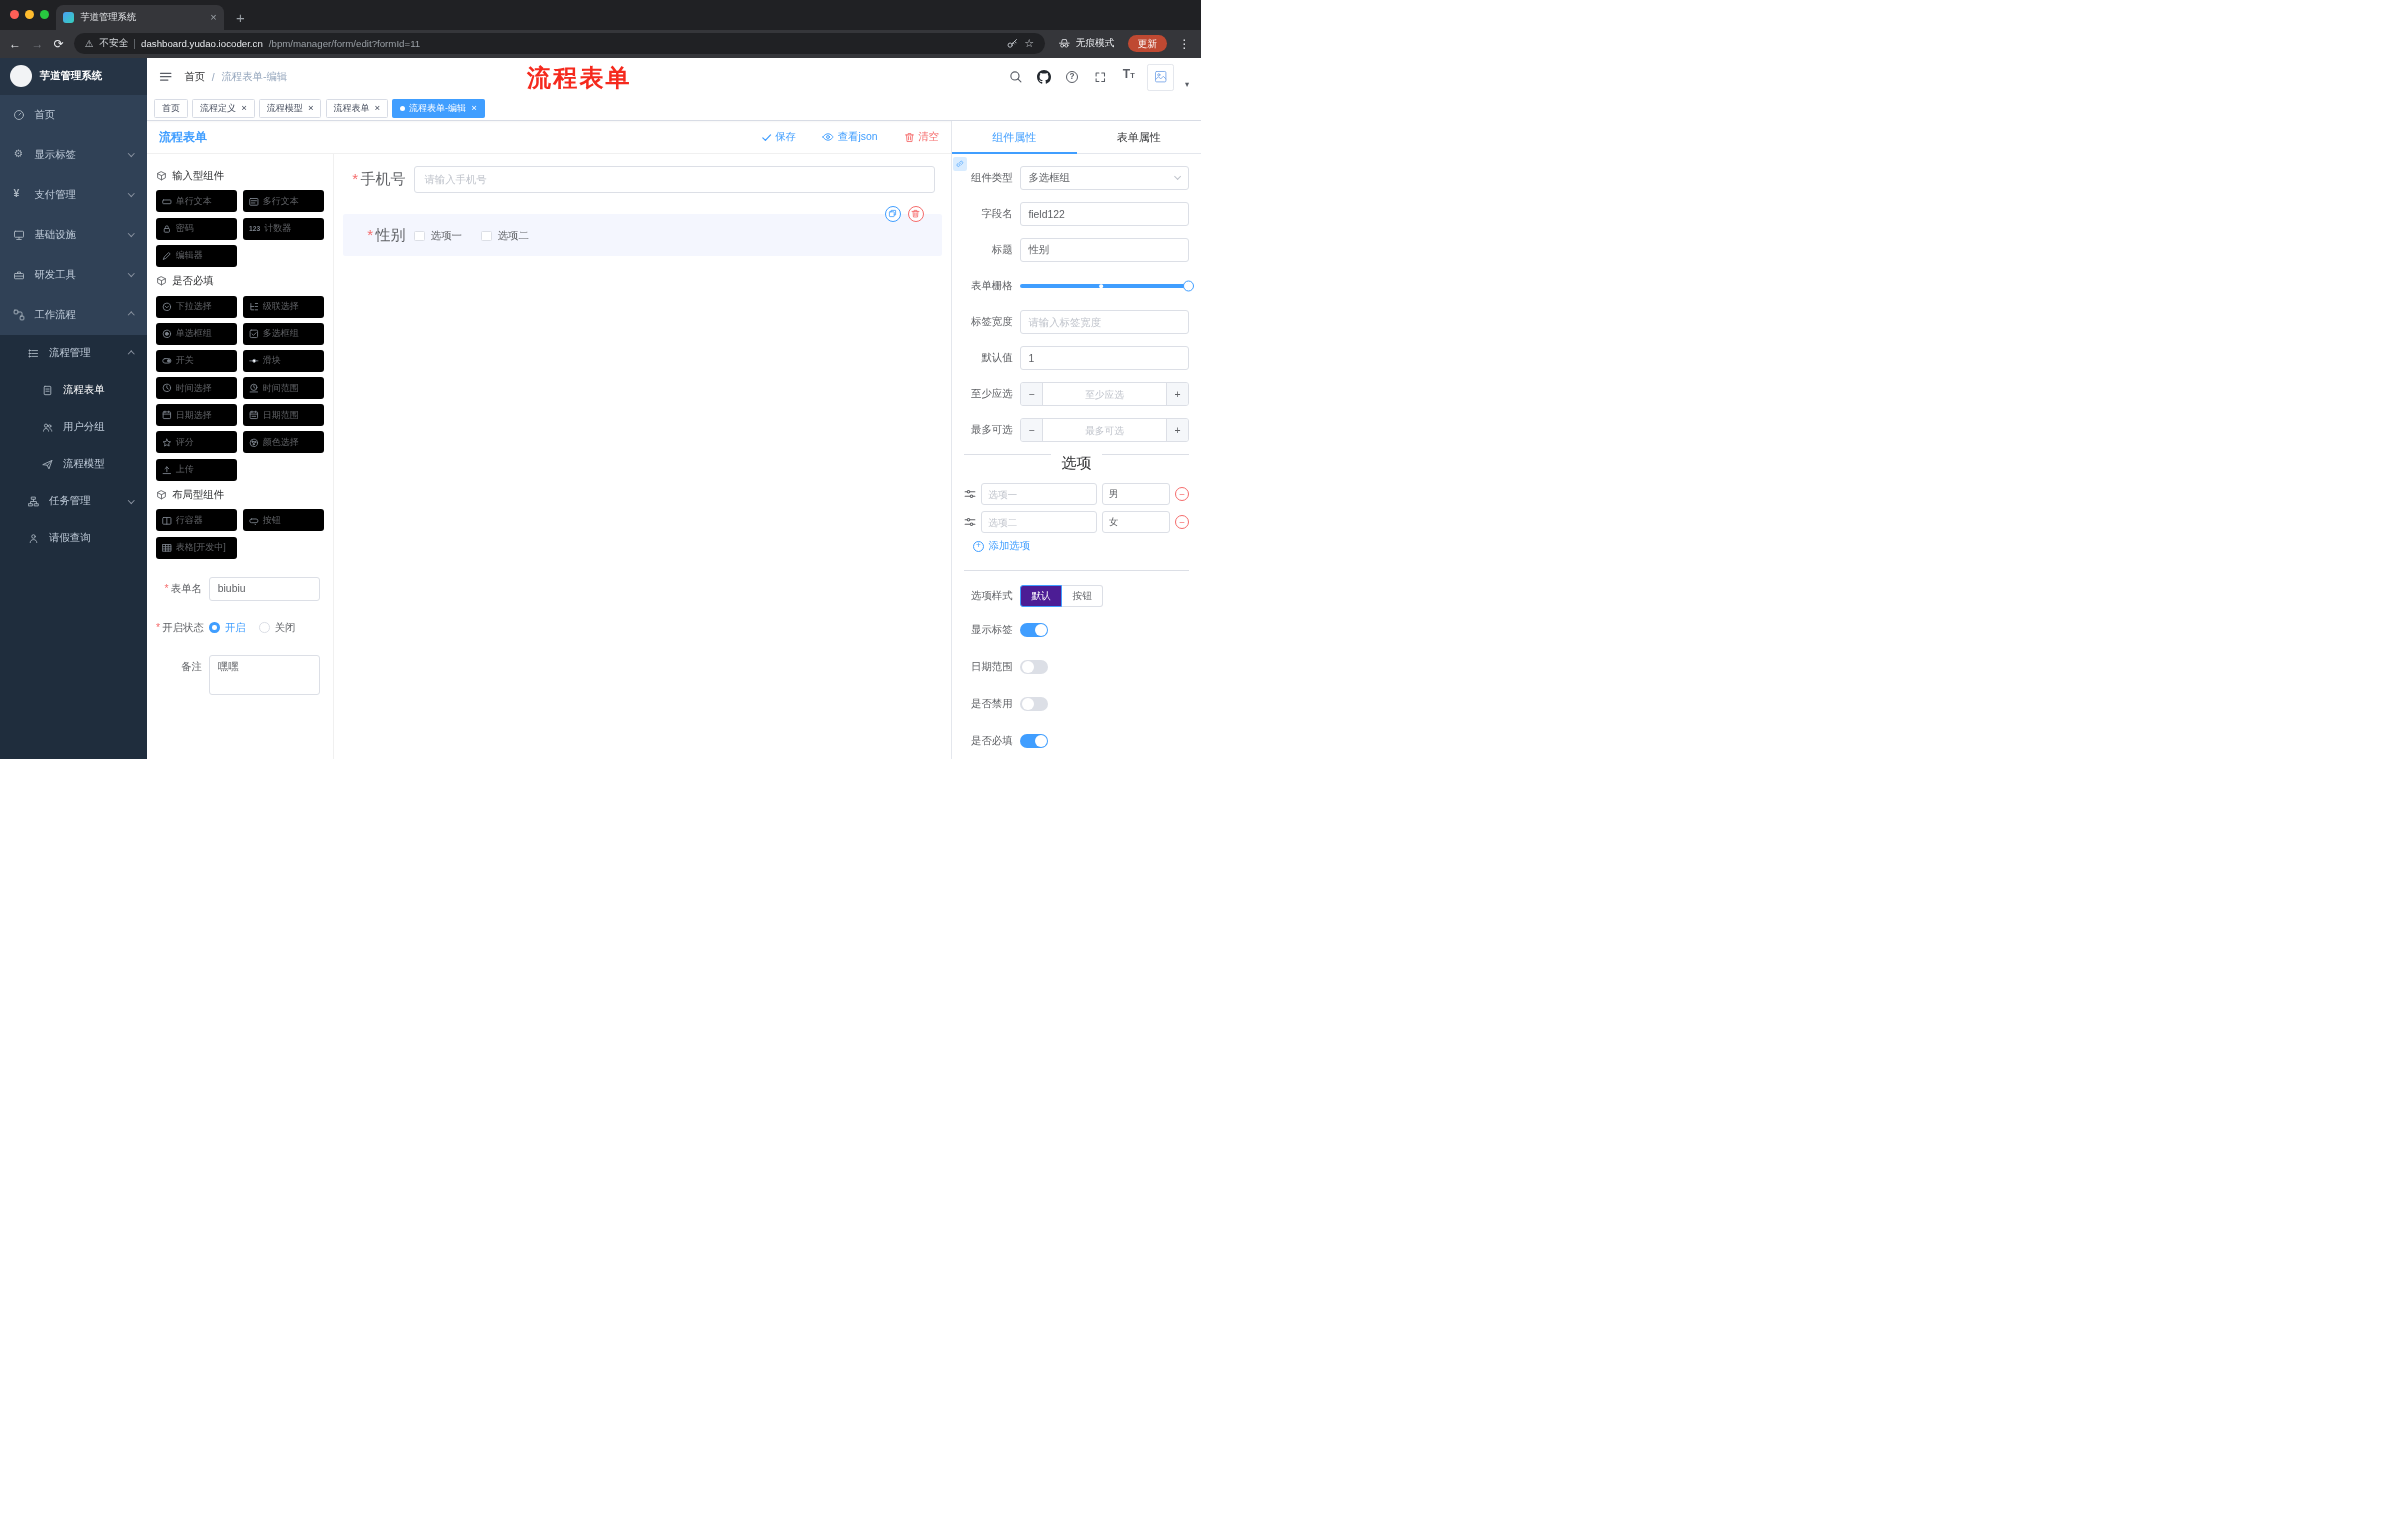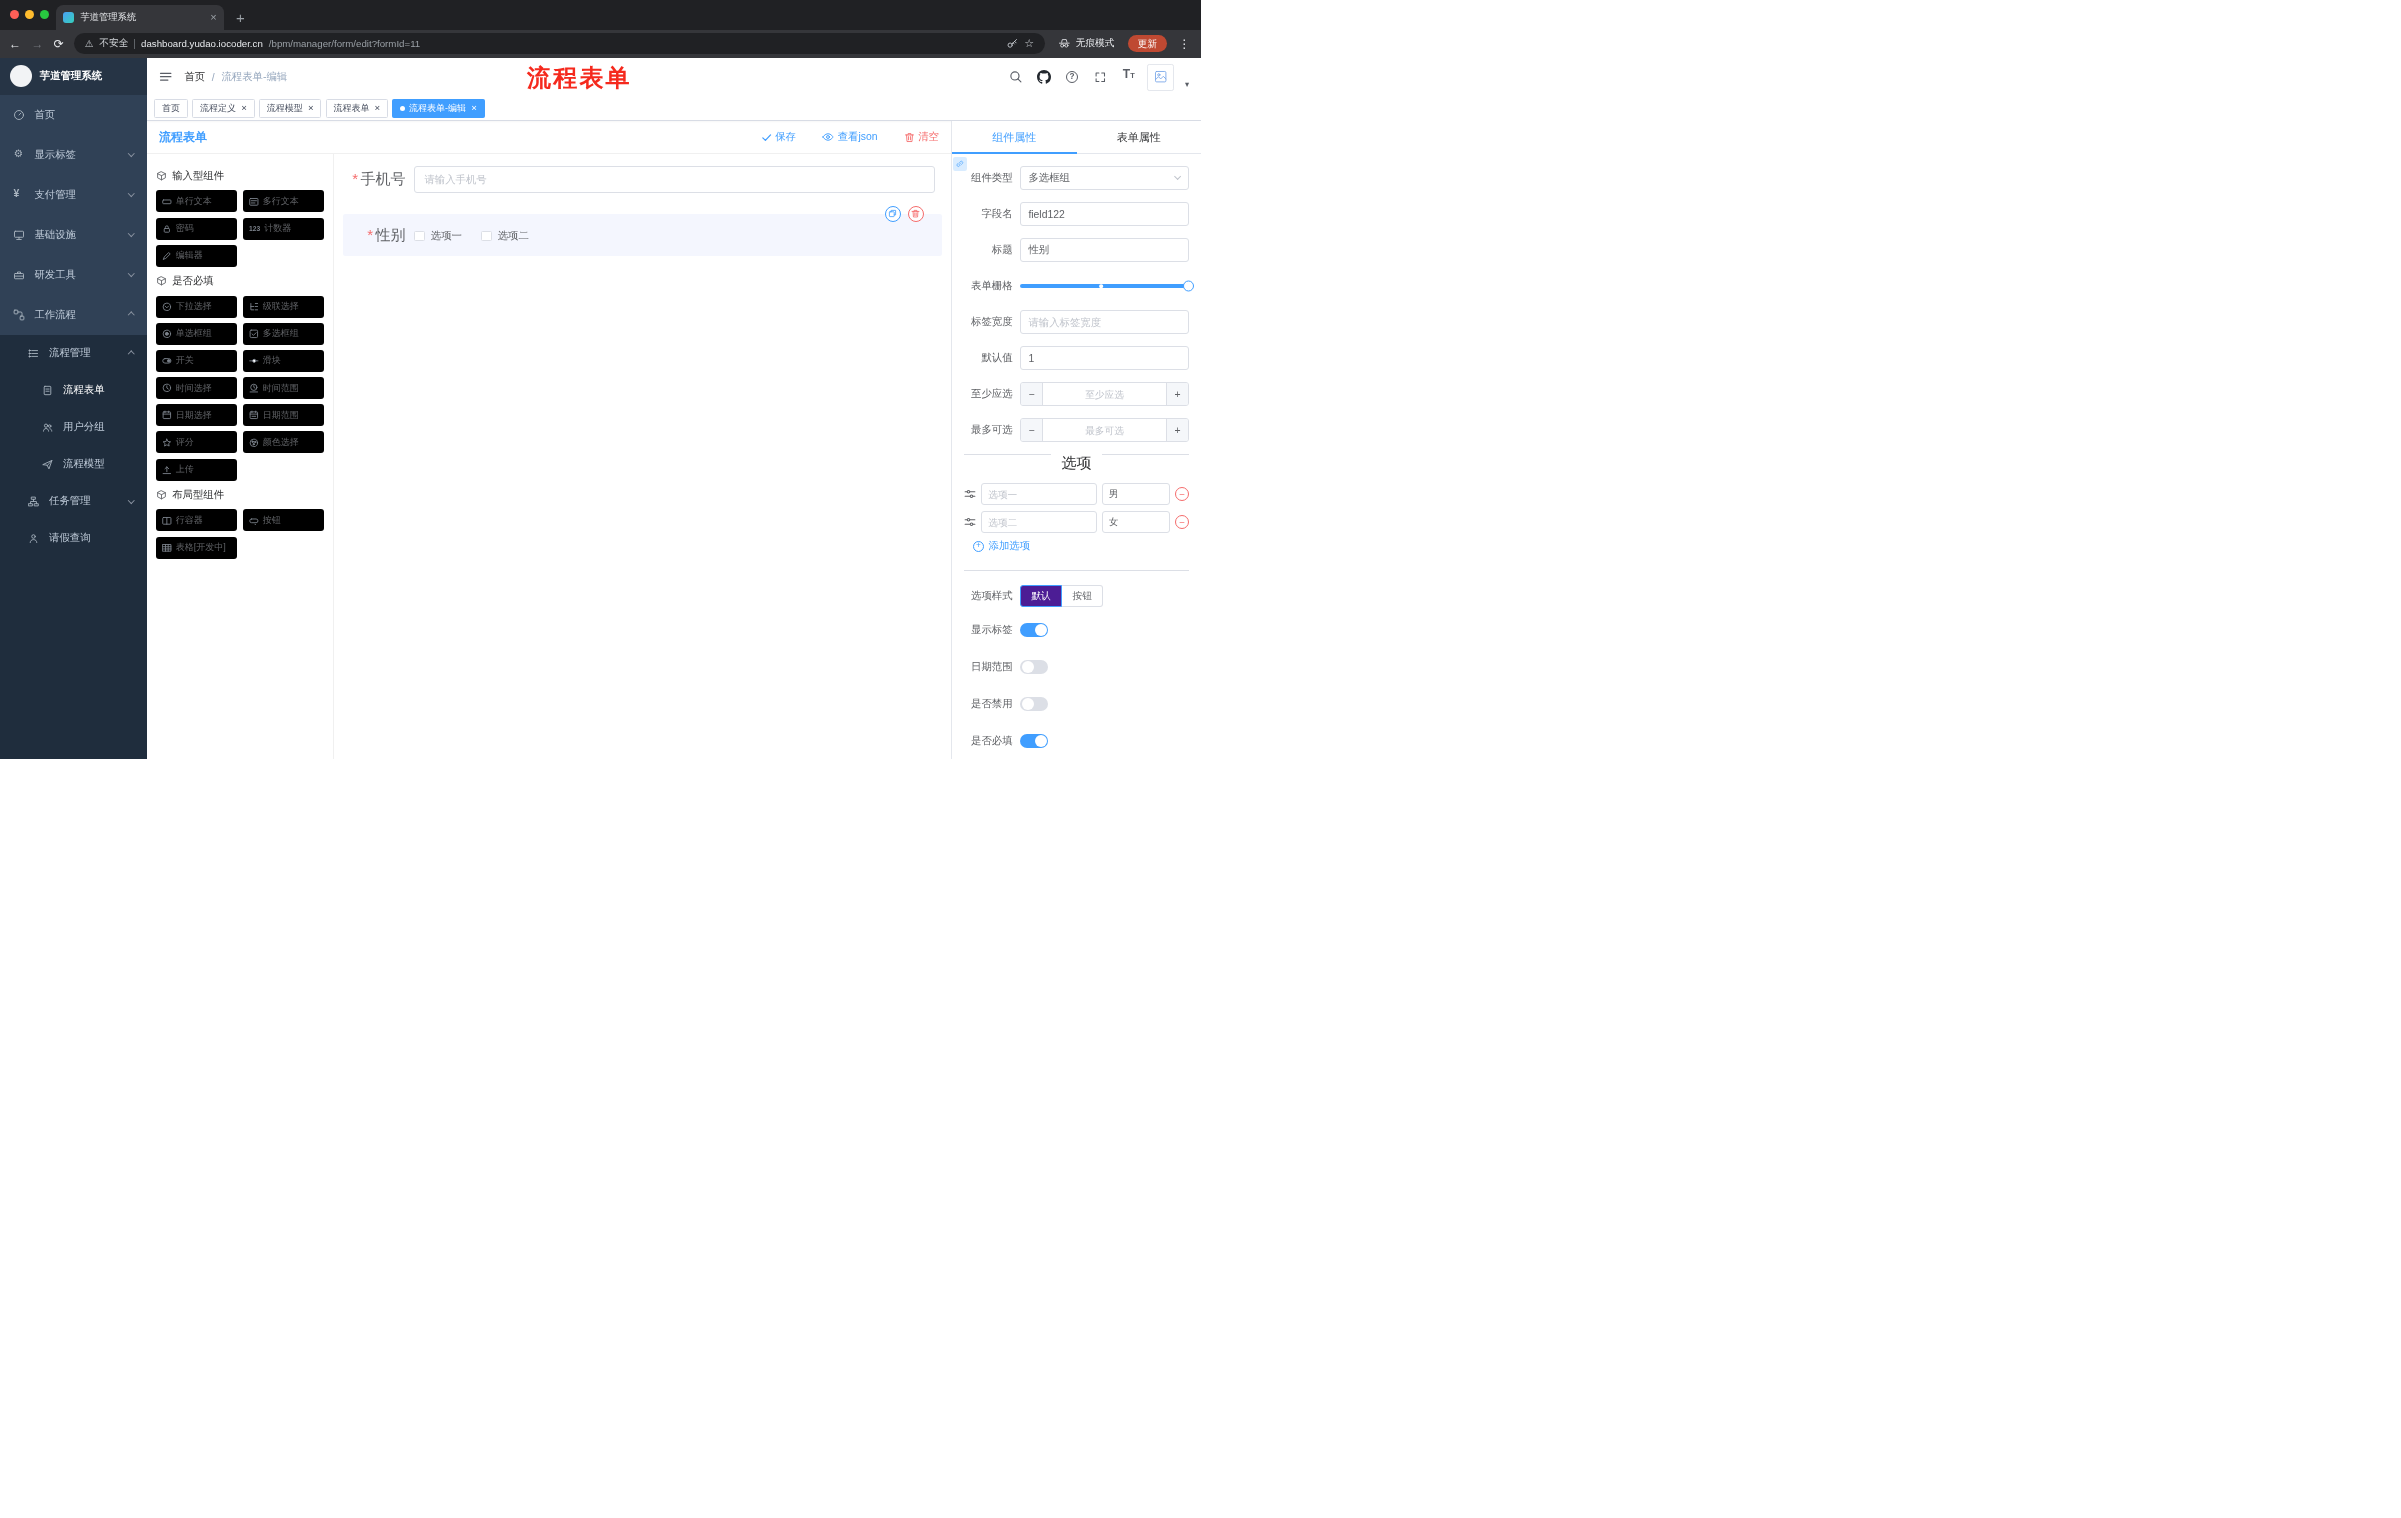--- a/index.html
+++ b/index.html
@@ -664,20 +664,43 @@
                   <span class="cicon">
                     <svg class="ic" width="9.7" height="9.7" viewBox="0 0 13 13">
                       <rect x="1" y="2" width="11" height="9"></rect>
                       <path d="M1 5h11M1 8h11M4.7 2v9M8.3 2v9"></path>
                     </svg>
                   </span>
                   <span>表格[开发中]</span>
                 </div>
             </div>
 
+            <div class="metaform">
+              <div class="mrow">
+                <span class="mlabel req">表单名</span>
+                <input class="inp" value="biubiu" style="">
+              </div>
+              <div class="mrow">
+                <span class="mlabel req">开启状态</span>
+                <div class="mradios">
+                  <span class="radio sel">
+                      <span class="rdot"></span>
+                      <span class="rlabel">开启</span>
+                    </span>
+                  <span class="radio">
+                      <span class="rdot"></span>
+                      <span class="rlabel">关闭</span>
+                    </span>
+                </div>
+              </div>
+              <div class="mrow">
+                <span class="mlabel">备注</span>
+                <textarea class="inp" style="">嘿嘿</textarea>
+              </div>
+            </div>
           </div>
 
           <div class="canvas">
             <div class="widget">
               <span class="wlabel req">手机号</span>
               <input class="winput" placeholder="请输入手机号" style="">
             </div>
 
             <div class="widget selected">
               <div class="wactions">

